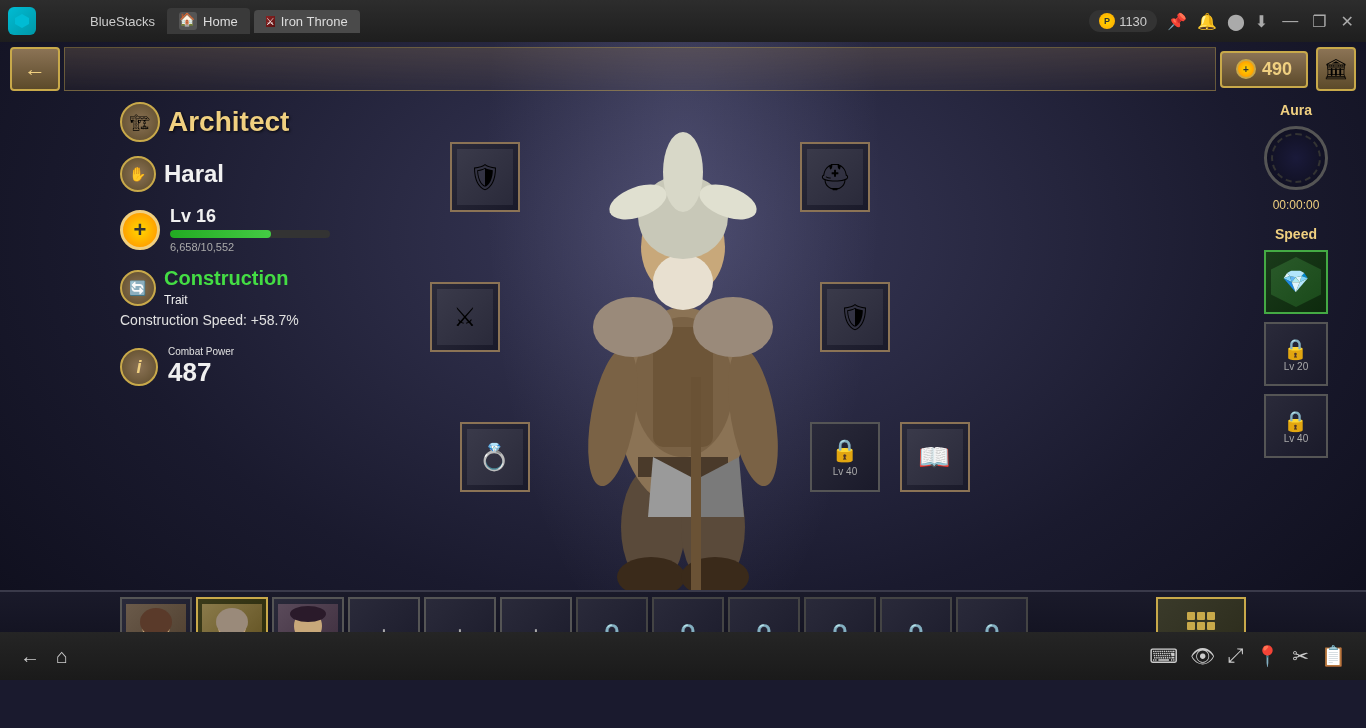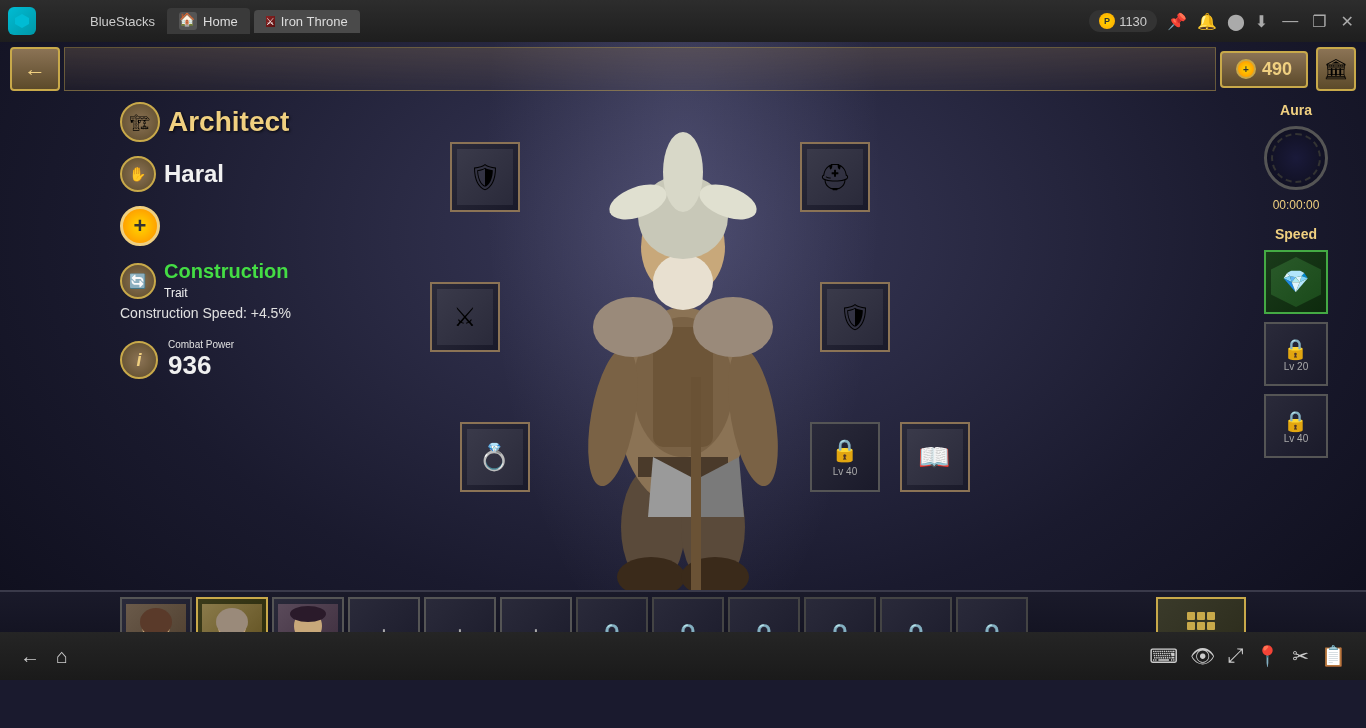--- a/index.html
+++ b/index.html
@@ -716,38 +716,45 @@
       <span class="hero-title-text">Architect</span>
     </div>
 
     <div class="hero-name-row">
       <div class="hero-name-icon">✋</div>
       <span class="hero-name">Haral</span>
     </div>
 
     <div class="level-row">
       <div class="level-btn">+</div>
+      <div class="level-info">
+        <span class="level-text">Lv 16</span>
+        <div class="xp-bar-container">
+          <div class="xp-bar" style="width: 63%"></div>
+        </div>
+        <span class="xp-text">6,658/10,552</span>
+      </div>
     </div>
 
     <div class="trait-row">
       <div class="trait-icon">🔄</div>
       <div>
         <span class="trait-name">Construction</span>
         <br>
         <span class="trait-sub">Trait</span>
       </div>
     </div>
 
-    <div class="trait-desc">Construction Speed: +4.5%</div>
+    <div class="trait-desc">Construction Speed: +58.7%</div>
 
     <div class="combat-row">
       <div class="info-icon">i</div>
       <div>
         <div class="combat-power-label">Combat Power</div>
-        <div class="combat-power-value">936</div>
+        <div class="combat-power-value">487</div>
       </div>
     </div>
   </div>
 
   <div class="equip-slot" style="left: 450px; top: 100px;">
     <div class="equip-inner">🛡</div>
   </div>
 
   <div class="equip-slot" style="right: 110px; left: auto; top: 100px; left: 800px;">
     <div class="equip-inner">⛑</div>

